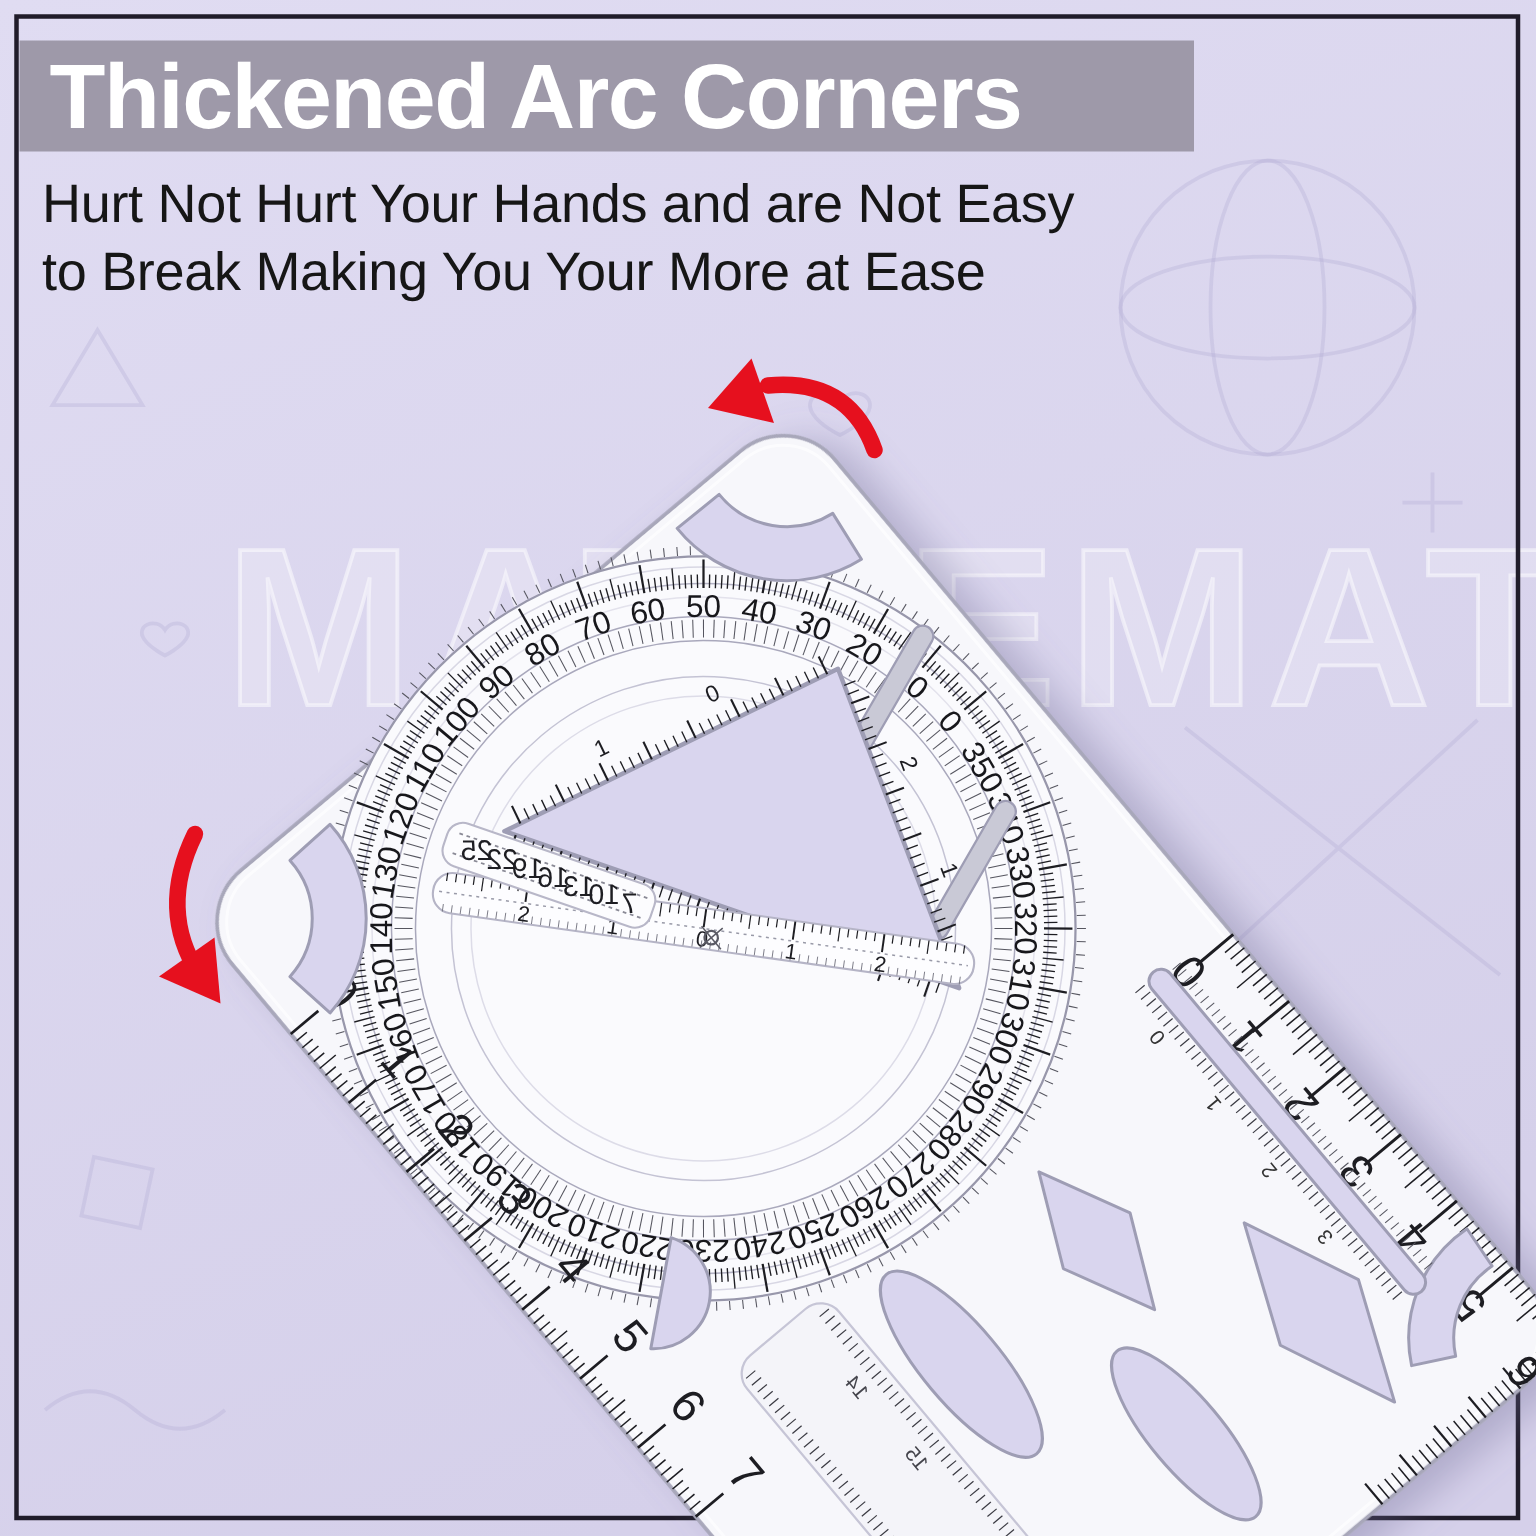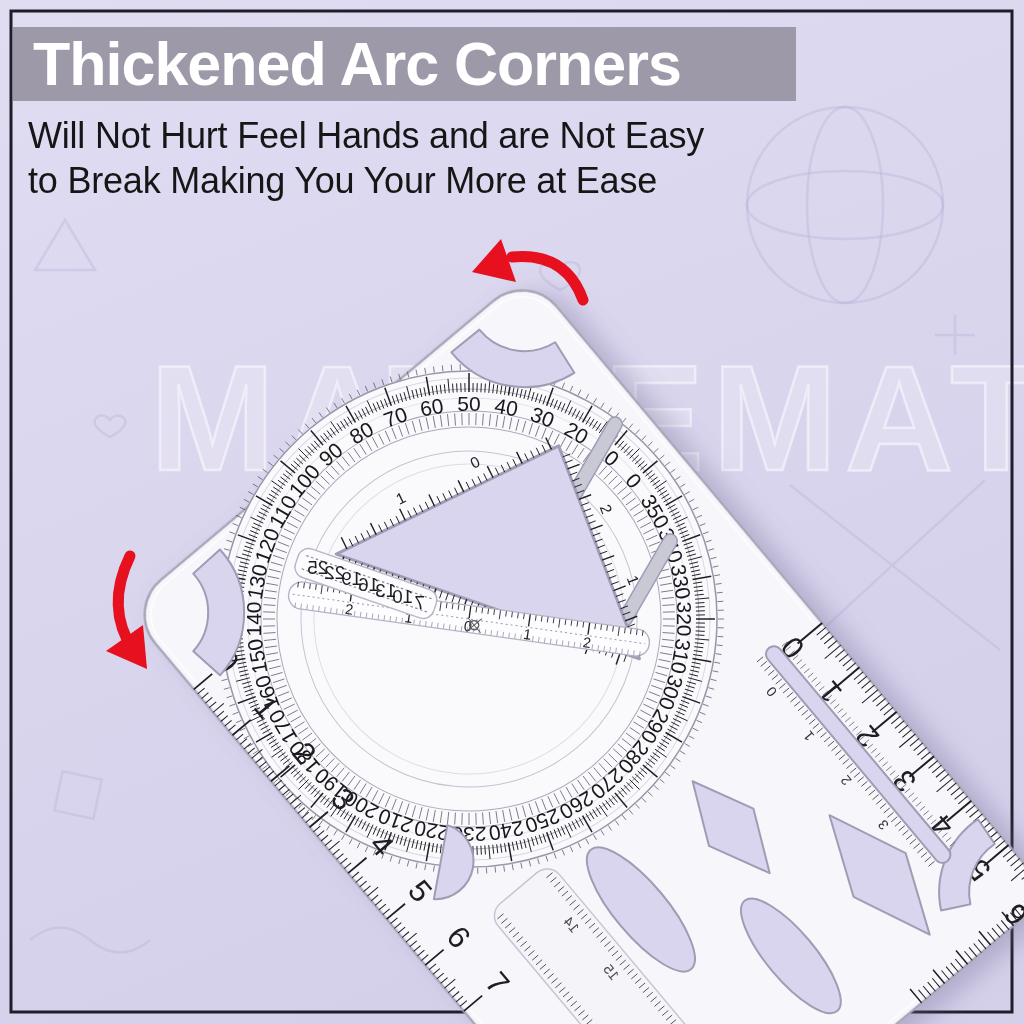--- a/index.html
+++ b/index.html
@@ -1526,16 +1526,16 @@
     <g>
       <path class="arrow-stroke" d="M 130 556 Q 105 607 133 650" fill="none" stroke="#e6101e" stroke-width="11" stroke-linecap="round"></path>
       <polygon class="arrow-fill" points="147,669 106,651 143,625" fill="#e6101e"></polygon>
     </g>
   </svg>
 
   <div class="banner" style="background: rgb(158, 153, 169);">
     <span style="color: rgb(255, 255, 255);">Thickened Arc Corners</span>
   </div>
   <div class="subtitle" style="color: rgb(22, 22, 22);">
-    <div>Will Not Hurt Feel Hands and are Not Easy</div>
+    <div>Hurt Not Hurt Your Hands and are Not Easy</div>
     <div>to Break Making You Your More at Ease</div>
   </div>
 </div>
 
 </body></html>

